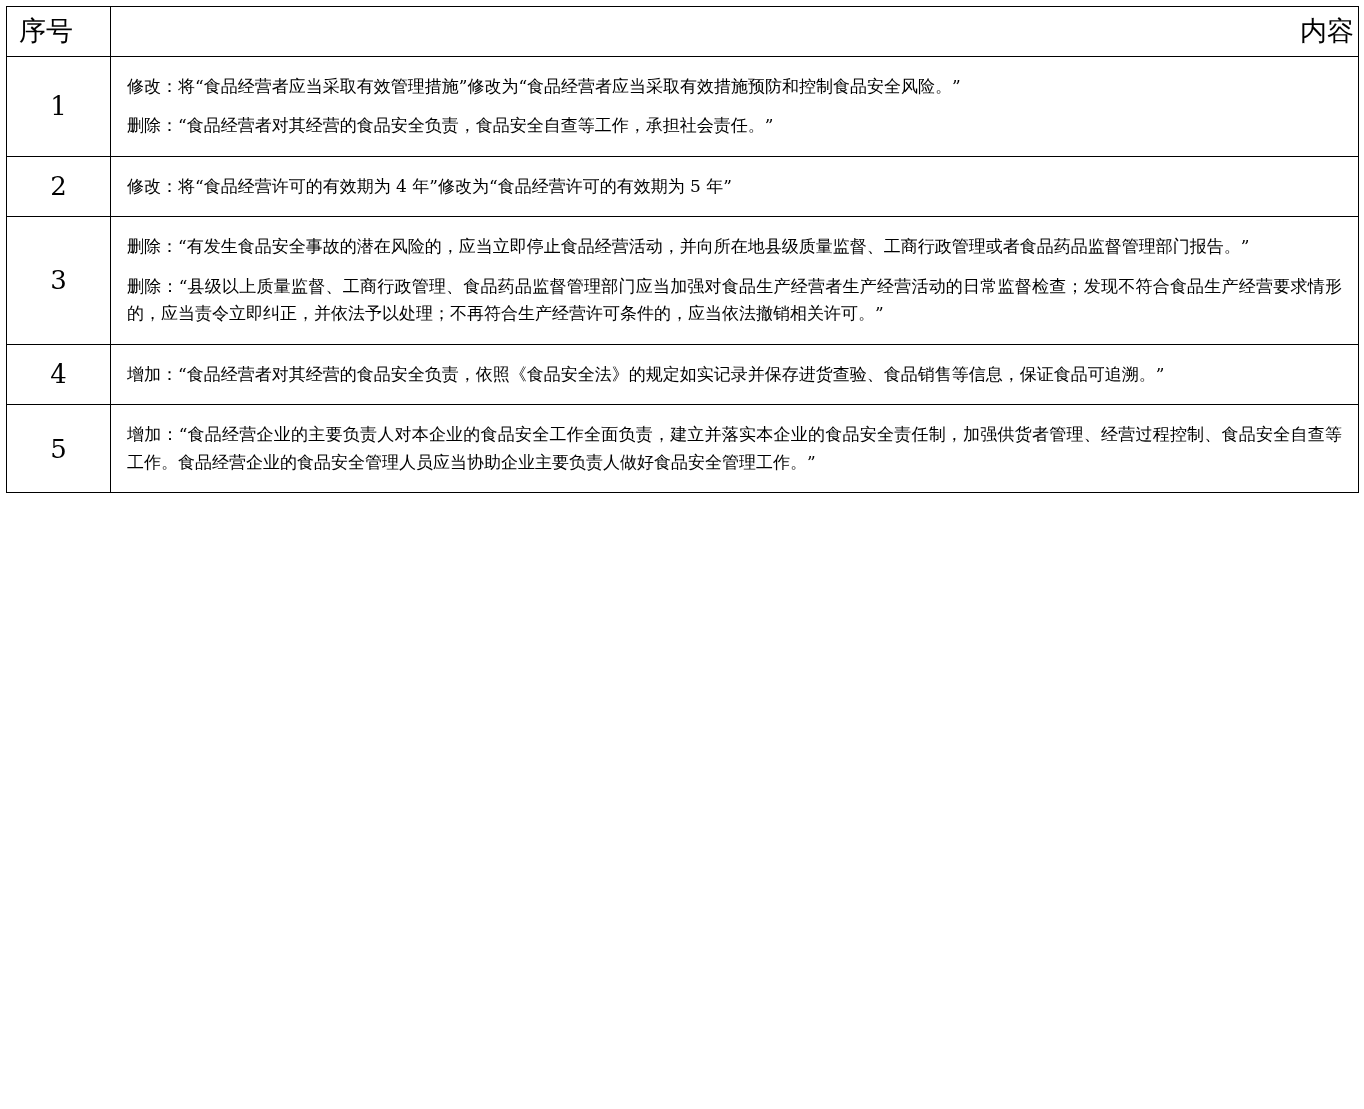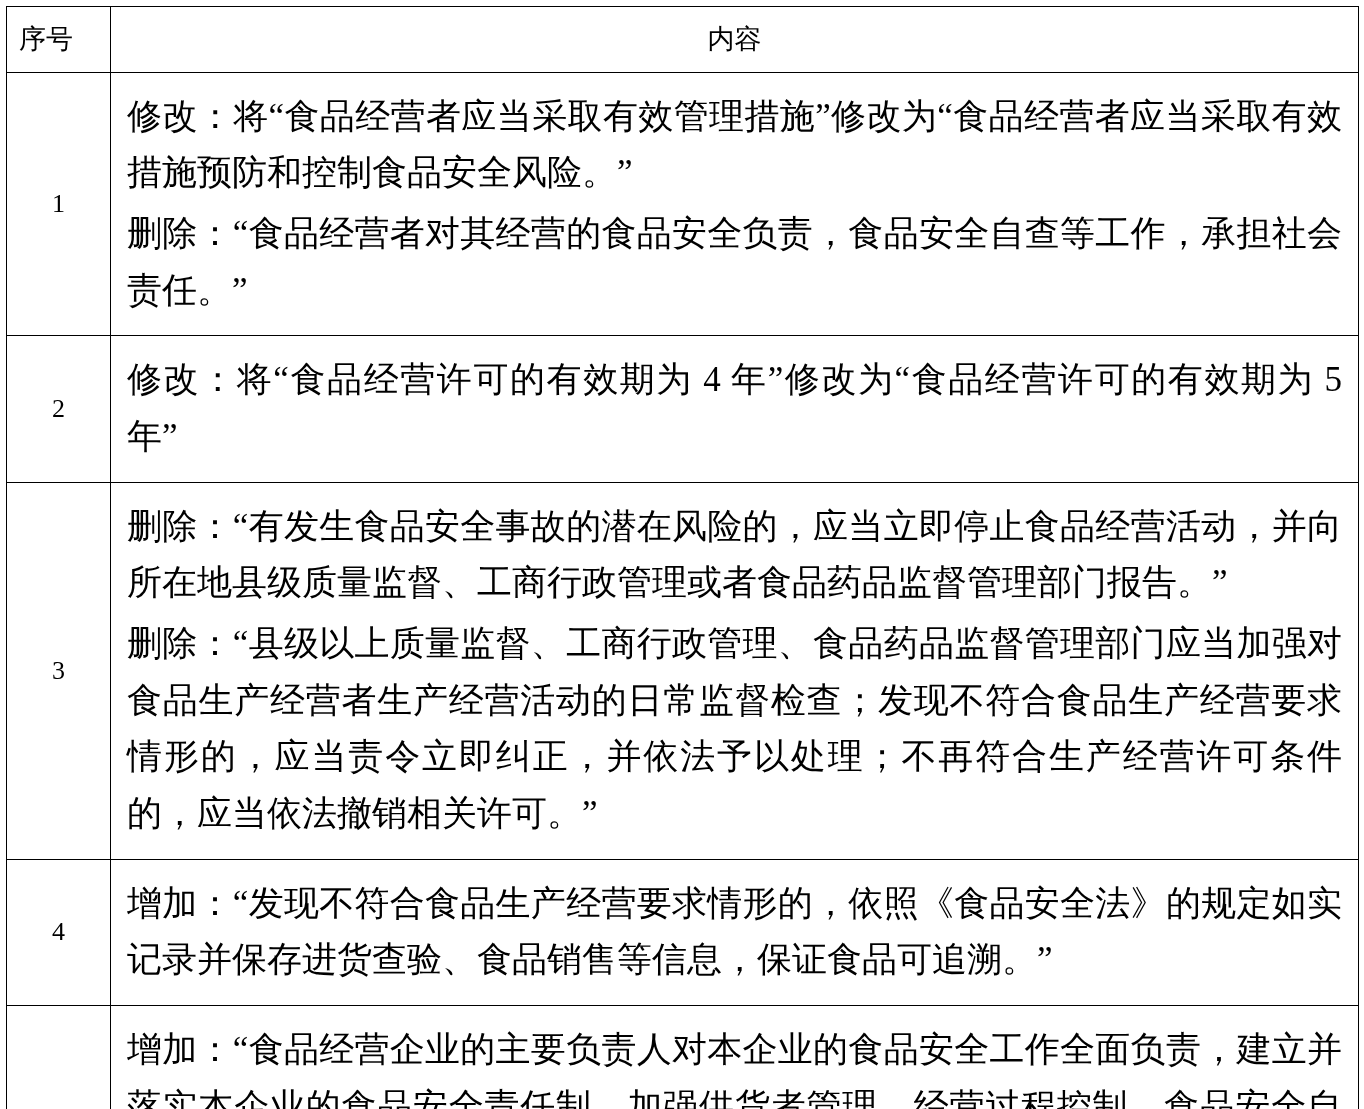--- a/index.html
+++ b/index.html
@@ -22,53 +22,52 @@
   table.doc-table {
     border-collapse: collapse;
     width: 1352px;
     margin: 6px 6px 0 6px;
     table-layout: fixed;
   }
   table.doc-table td,
   table.doc-table th {
     border: 1.5px solid #000000;
     vertical-align: middle;
-    padding: 12px;
-    font-family: Liberation Serif, serif;
+    padding: 4px;
   }
   col.col-no { width: 104px; }
   col.col-content { width: 1248px; }
 
   .hdr-cell {
-    text-align: center;
+    text-align: right;
     font-size: 27px;
     line-height: 1.5;
     padding: 9px 0 11px 0;
     font-weight: normal;
     font-family: "DejaVu Serif", "Liberation Serif", serif;
   }
   .hdr-cell.no {
     text-align: left;
     padding-left: 12px;
   }
   .no-cell {
     text-align: center;
     font-size: 26px;
     font-family: "DejaVu Serif", "Liberation Serif", serif;
   }
   .content-cell {
     padding: 10px 14px 12px 16px;
   }
   .para {
-    font-size: 35px;
+    font-size: 17px;
     line-height: 1.62;
     text-align: justify;
     text-justify: inter-ideograph;
     letter-spacing: 0px;
-    margin: 4px;
+    margin: 12px;
     white-space: pre-wrap;
     word-break: break-all;
   }
   .para + .para { margin-top: 1px; }
 </style>
 </head>
 <body>
 
 <div class="page">
   <table class="doc-table">
@@ -99,21 +98,21 @@
       <tr>
         <td class="no-cell">3</td>
         <td class="content-cell">
           <p class="para">删除：“有发生食品安全事故的潜在风险的，应当立即停止食品经营活动，并向所在地县级质量监督、工商行政管理或者食品药品监督管理部门报告。”</p>
           <p class="para">删除：“县级以上质量监督、工商行政管理、食品药品监督管理部门应当加强对食品生产经营者生产经营活动的日常监督检查；发现不符合食品生产经营要求情形的，应当责令立即纠正，并依法予以处理；不再符合生产经营许可条件的，应当依法撤销相关许可。”</p>
         </td>
       </tr>
       <tr>
         <td class="no-cell">4</td>
         <td class="content-cell">
-          <p class="para">增加：“发现不符合食品生产经营要求情形的，依照《食品安全法》的规定如实记录并保存进货查验、食品销售等信息，保证食品可追溯。”</p>
+          <p class="para">增加：“食品经营者对其经营的食品安全负责，依照《食品安全法》的规定如实记录并保存进货查验、食品销售等信息，保证食品可追溯。”</p>
         </td>
       </tr>
       <tr>
         <td class="no-cell">5</td>
         <td class="content-cell">
           <p class="para">增加：“食品经营企业的主要负责人对本企业的食品安全工作全面负责，建立并落实本企业的食品安全责任制，加强供货者管理、经营过程控制、食品安全自查等工作。食品经营企业的食品安全管理人员应当协助企业主要负责人做好食品安全管理工作。”</p>
         </td>
       </tr>
     </tbody>
   </table>

